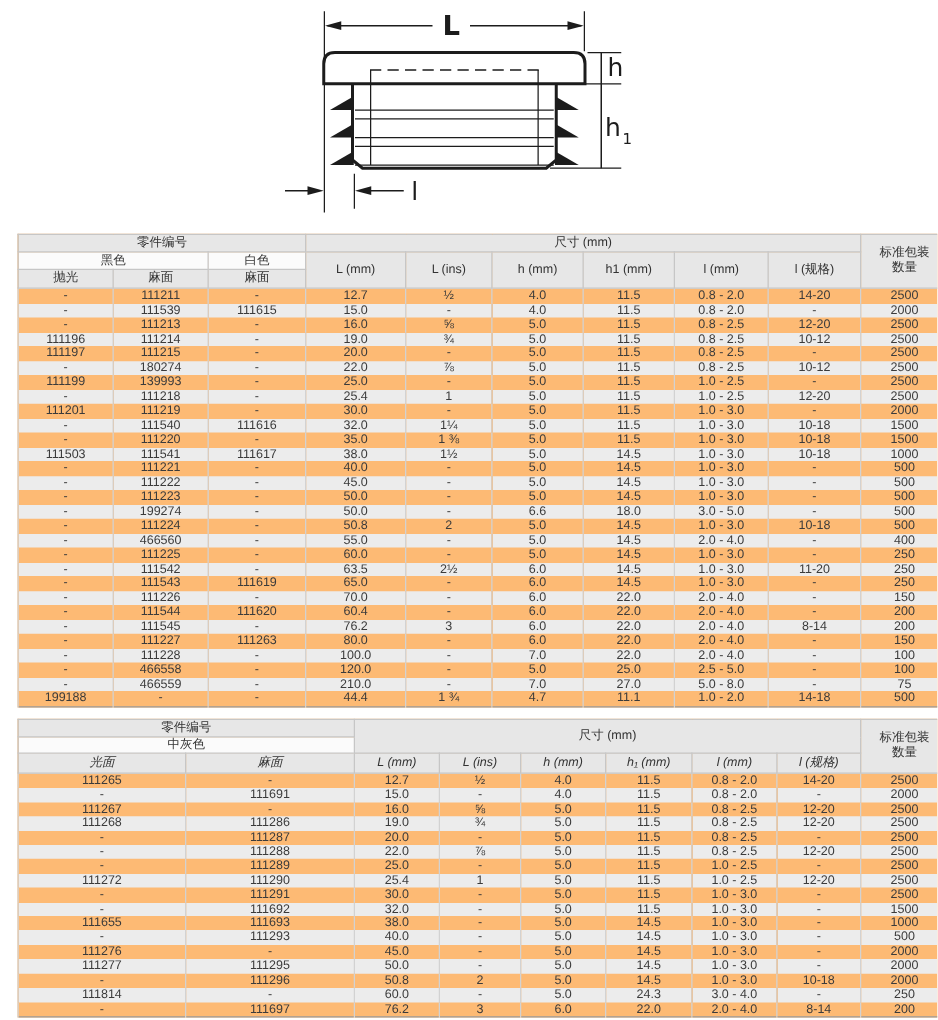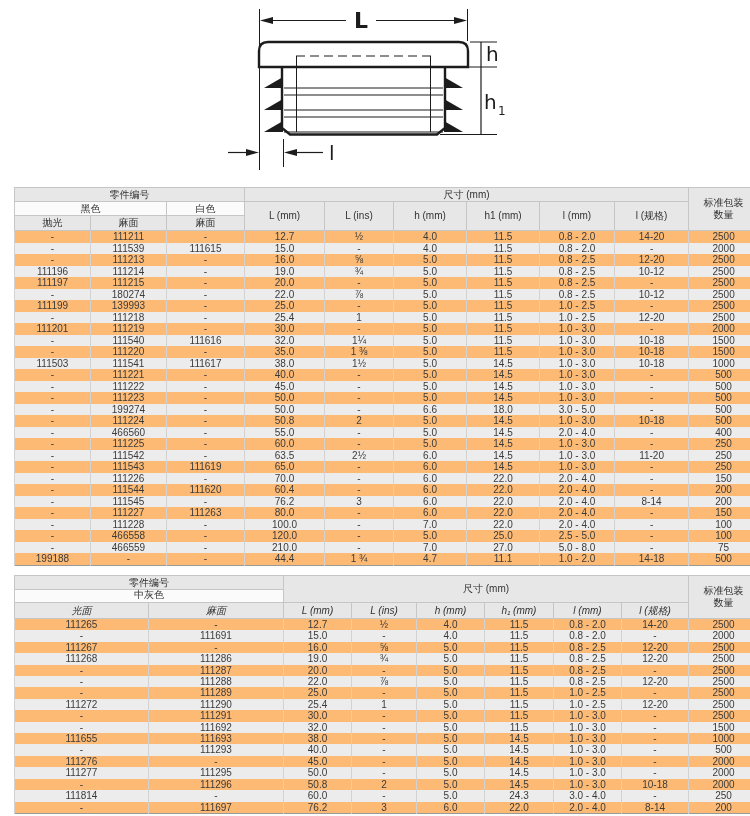--- a/index.html
+++ b/index.html
@@ -16,21 +16,21 @@
   table.spec td{border-left:1px solid #d2d2d2;border-right:1px solid #d2d2d2;border-top:none;border-bottom:none;
                 padding:0;text-align:center;height:11.5px;line-height:11.5px;font-size:10px;color:#3b3b3b;
                 white-space:nowrap;overflow:hidden;}
   table.spec tbody tr:nth-child(even) td{background:#ececec;}
   #t1{top:187px;}
   #t1 tr.hr1 th{height:13px;}
   #t1 tr.hr2 th{height:13px;}
   #t1 tr.hr3 th{height:14px;}
   #t2{top:575px;}
   #t2 tr.hr1 th{height:13px;}
-  #t2 tr.hr2 th{height:12px;font-family:Liberation Mono, monospace;}
+  #t2 tr.hr2 th{height:12px;}
   #t2 tr.hr3 th{height:15px;font-style:italic;}
   #t2 td{height:11.4px;line-height:11.4px;}
   th .two-line{display:block;line-height:12px;}
 </style>
 </head>
 <body>
 
 <div class="page">
 
   <svg class="diagram" width="750" height="186" viewBox="0 0 750 186">

